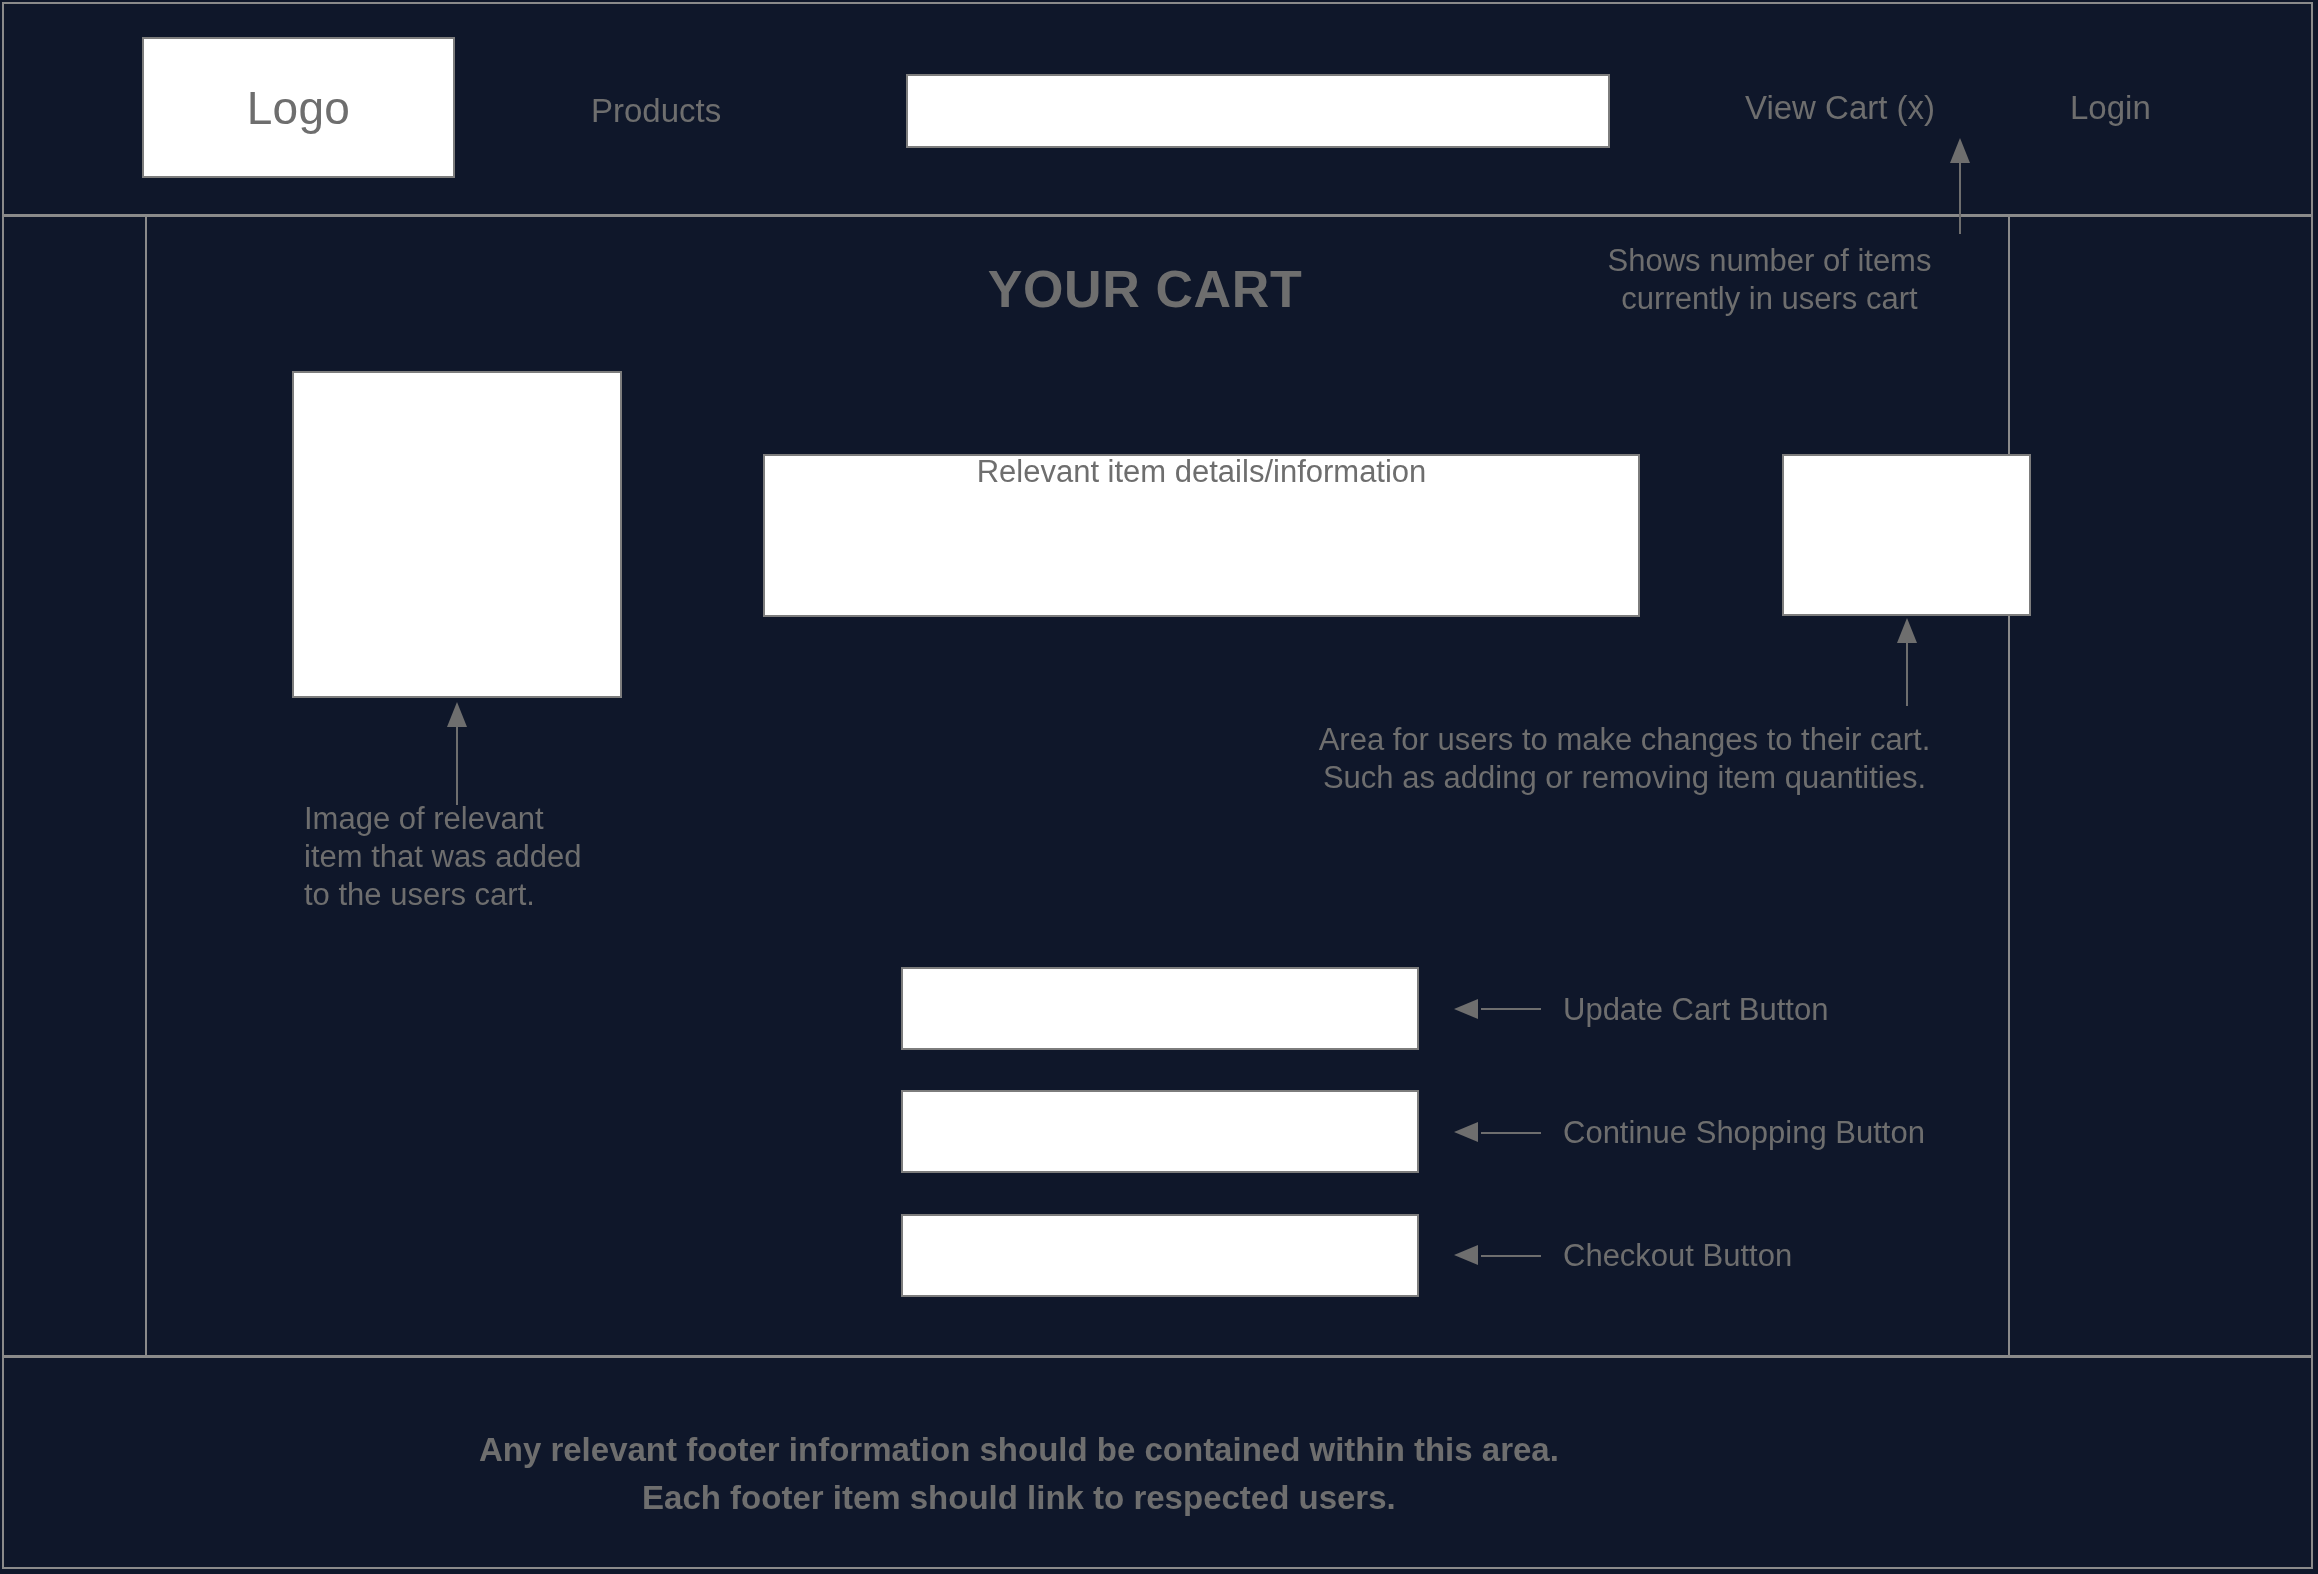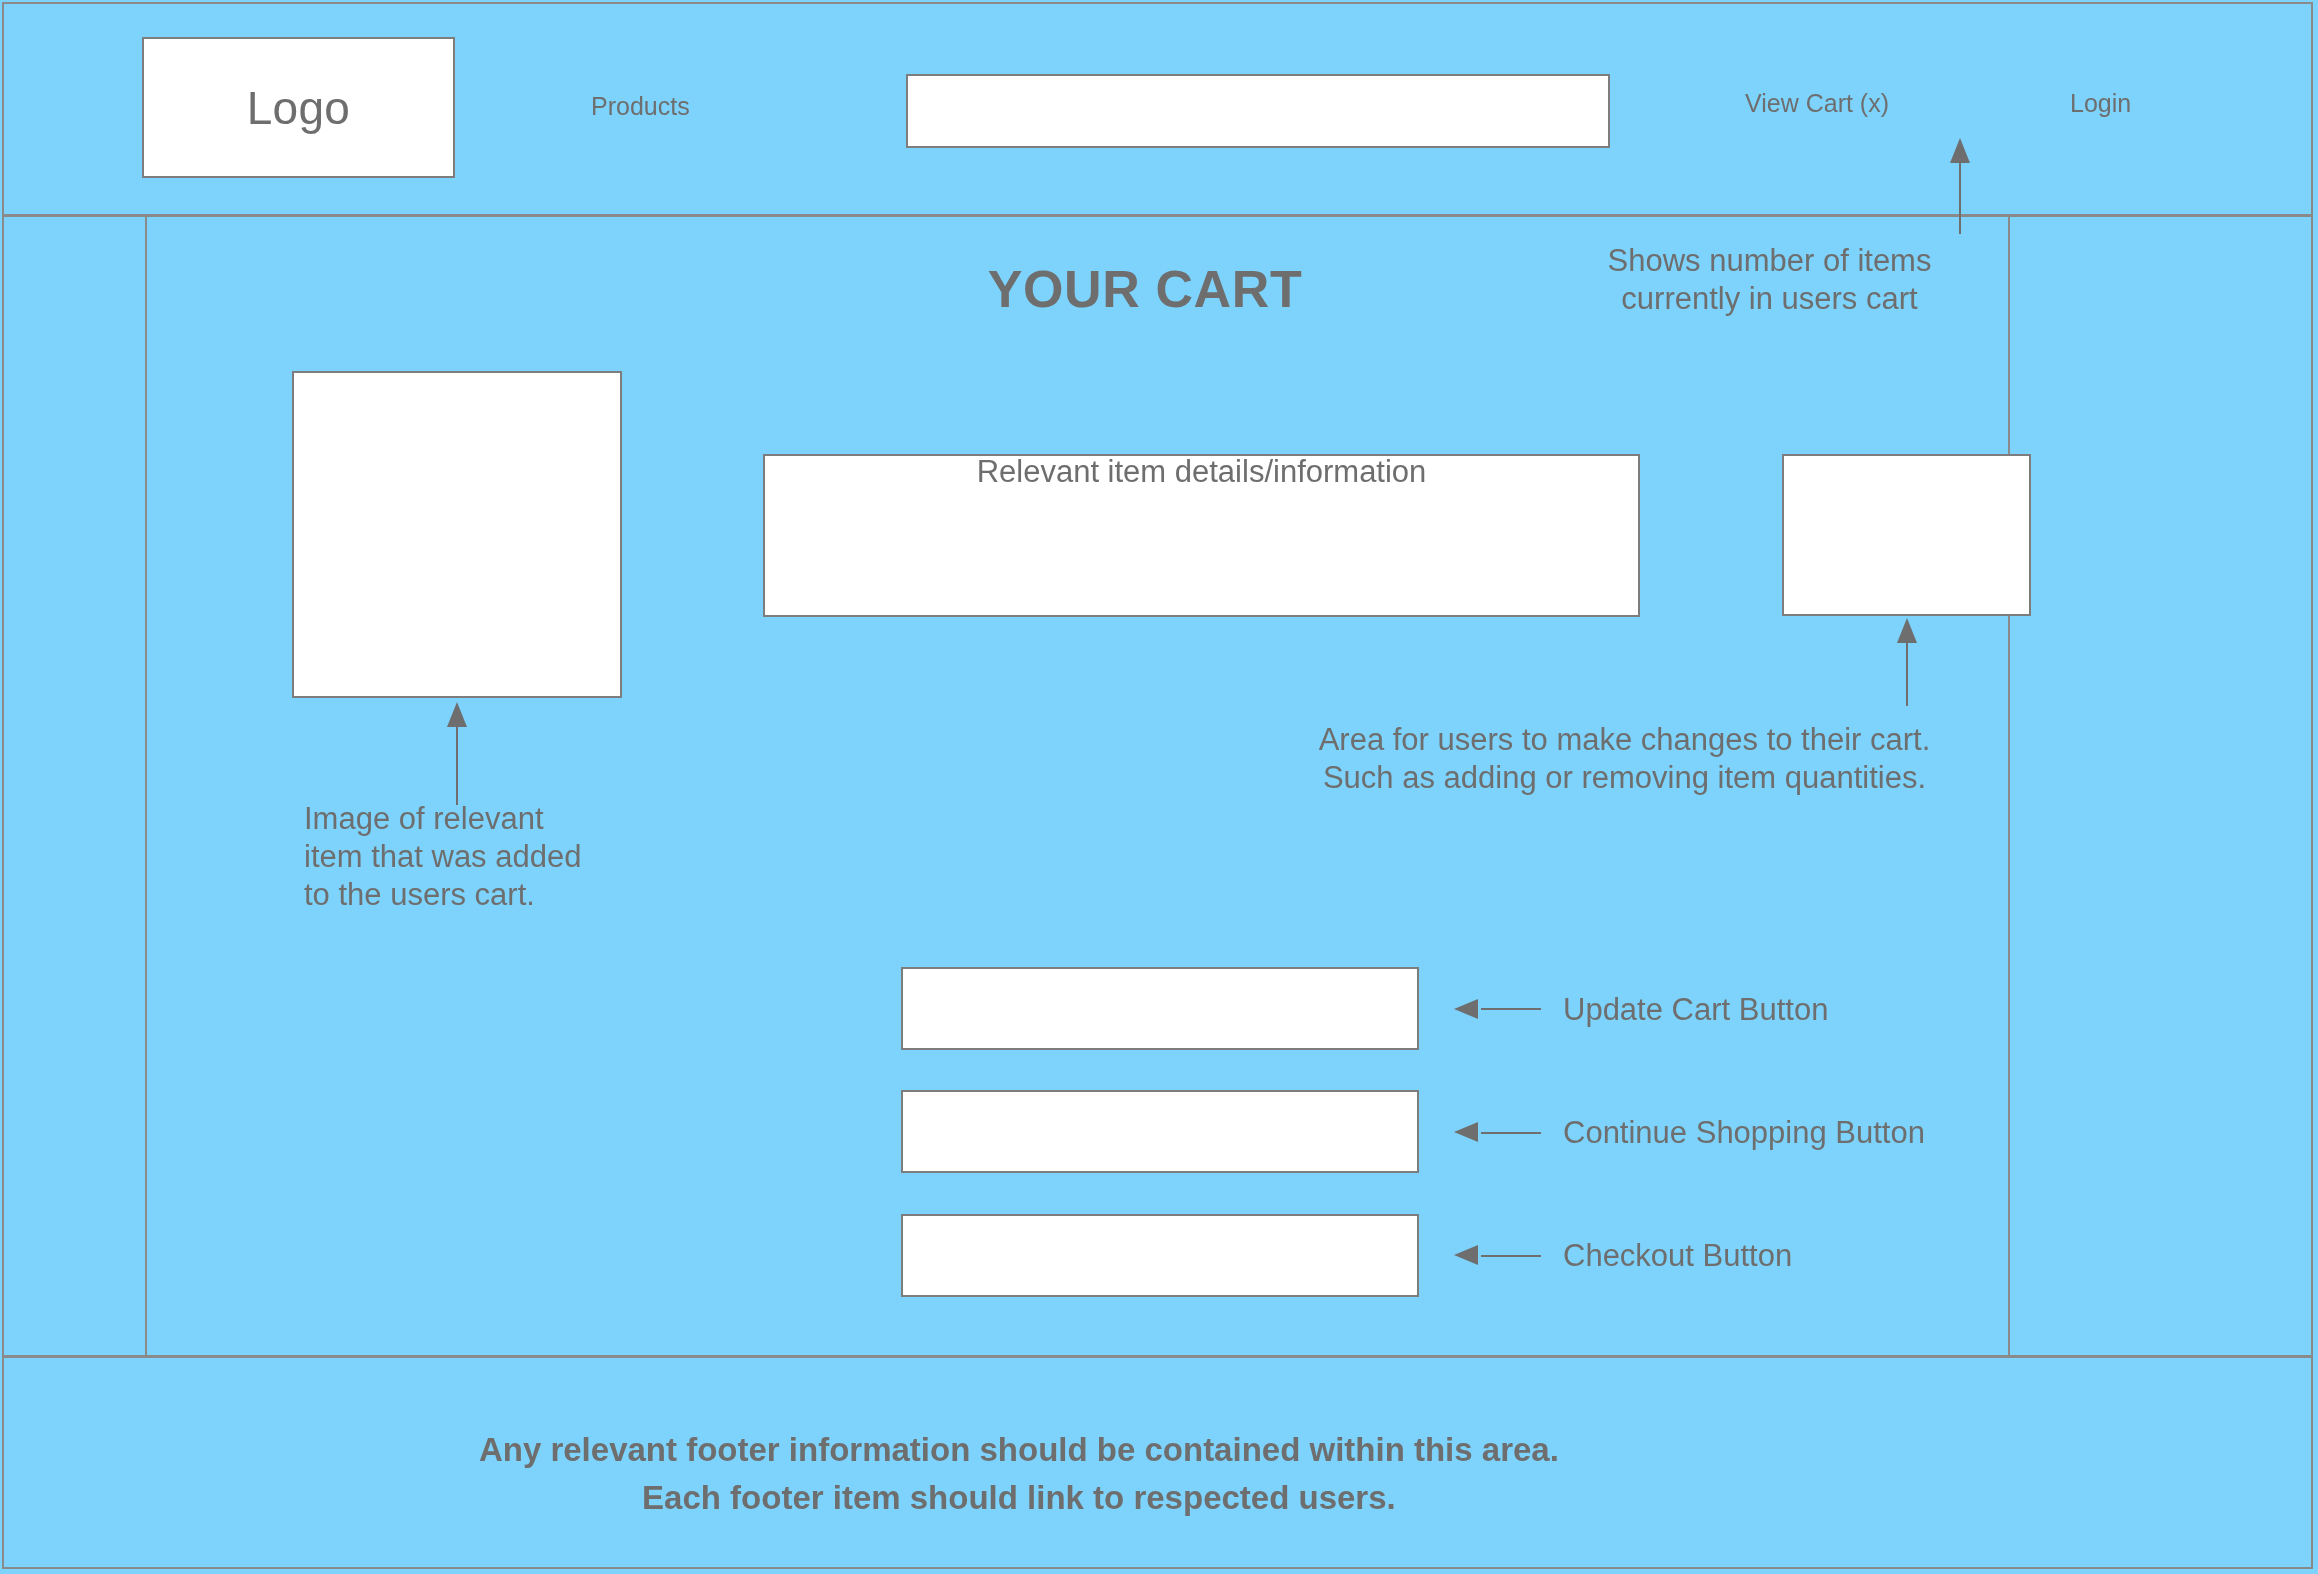--- a/index.html
+++ b/index.html
@@ -8,21 +8,21 @@
     background: #ffffff;
   }
   body {
     font-family: "Liberation Sans", sans-serif;
     -webkit-font-smoothing: antialiased;
   }
   #canvas {
     position: relative;
     width: 2319px;
     height: 1575px;
-    background: #7dd3fc;
+    background: #0f172a;
     overflow: hidden;
   }
   
   .page-frame {
     position: absolute;
     left: 2.4px;
     top: 2.4px;
     width: 2311px;
     height: 1567px;
     border: 2.4px solid #8a8a8a;
@@ -57,21 +57,21 @@
   }
   .logo-text {
     font-size: 46px;
     color: #6e6e6e;
     letter-spacing: 0.3px;
     line-height: 1;
   }
   .nav-link {
     position: absolute;
     color: #6e6e6e;
-    font-size: 25px;
+    font-size: 33px;
     line-height: 1;
     white-space: nowrap;
   }
   .nav-products  { left: 591px;  top: 94px; }
   .nav-viewcart  { left: 1745px; top: 91px; }
   .nav-login     { left: 2070px; top: 91px; }
 
   .search-box {
     left: 906px; top: 74px; width: 704px; height: 74px;
   }

